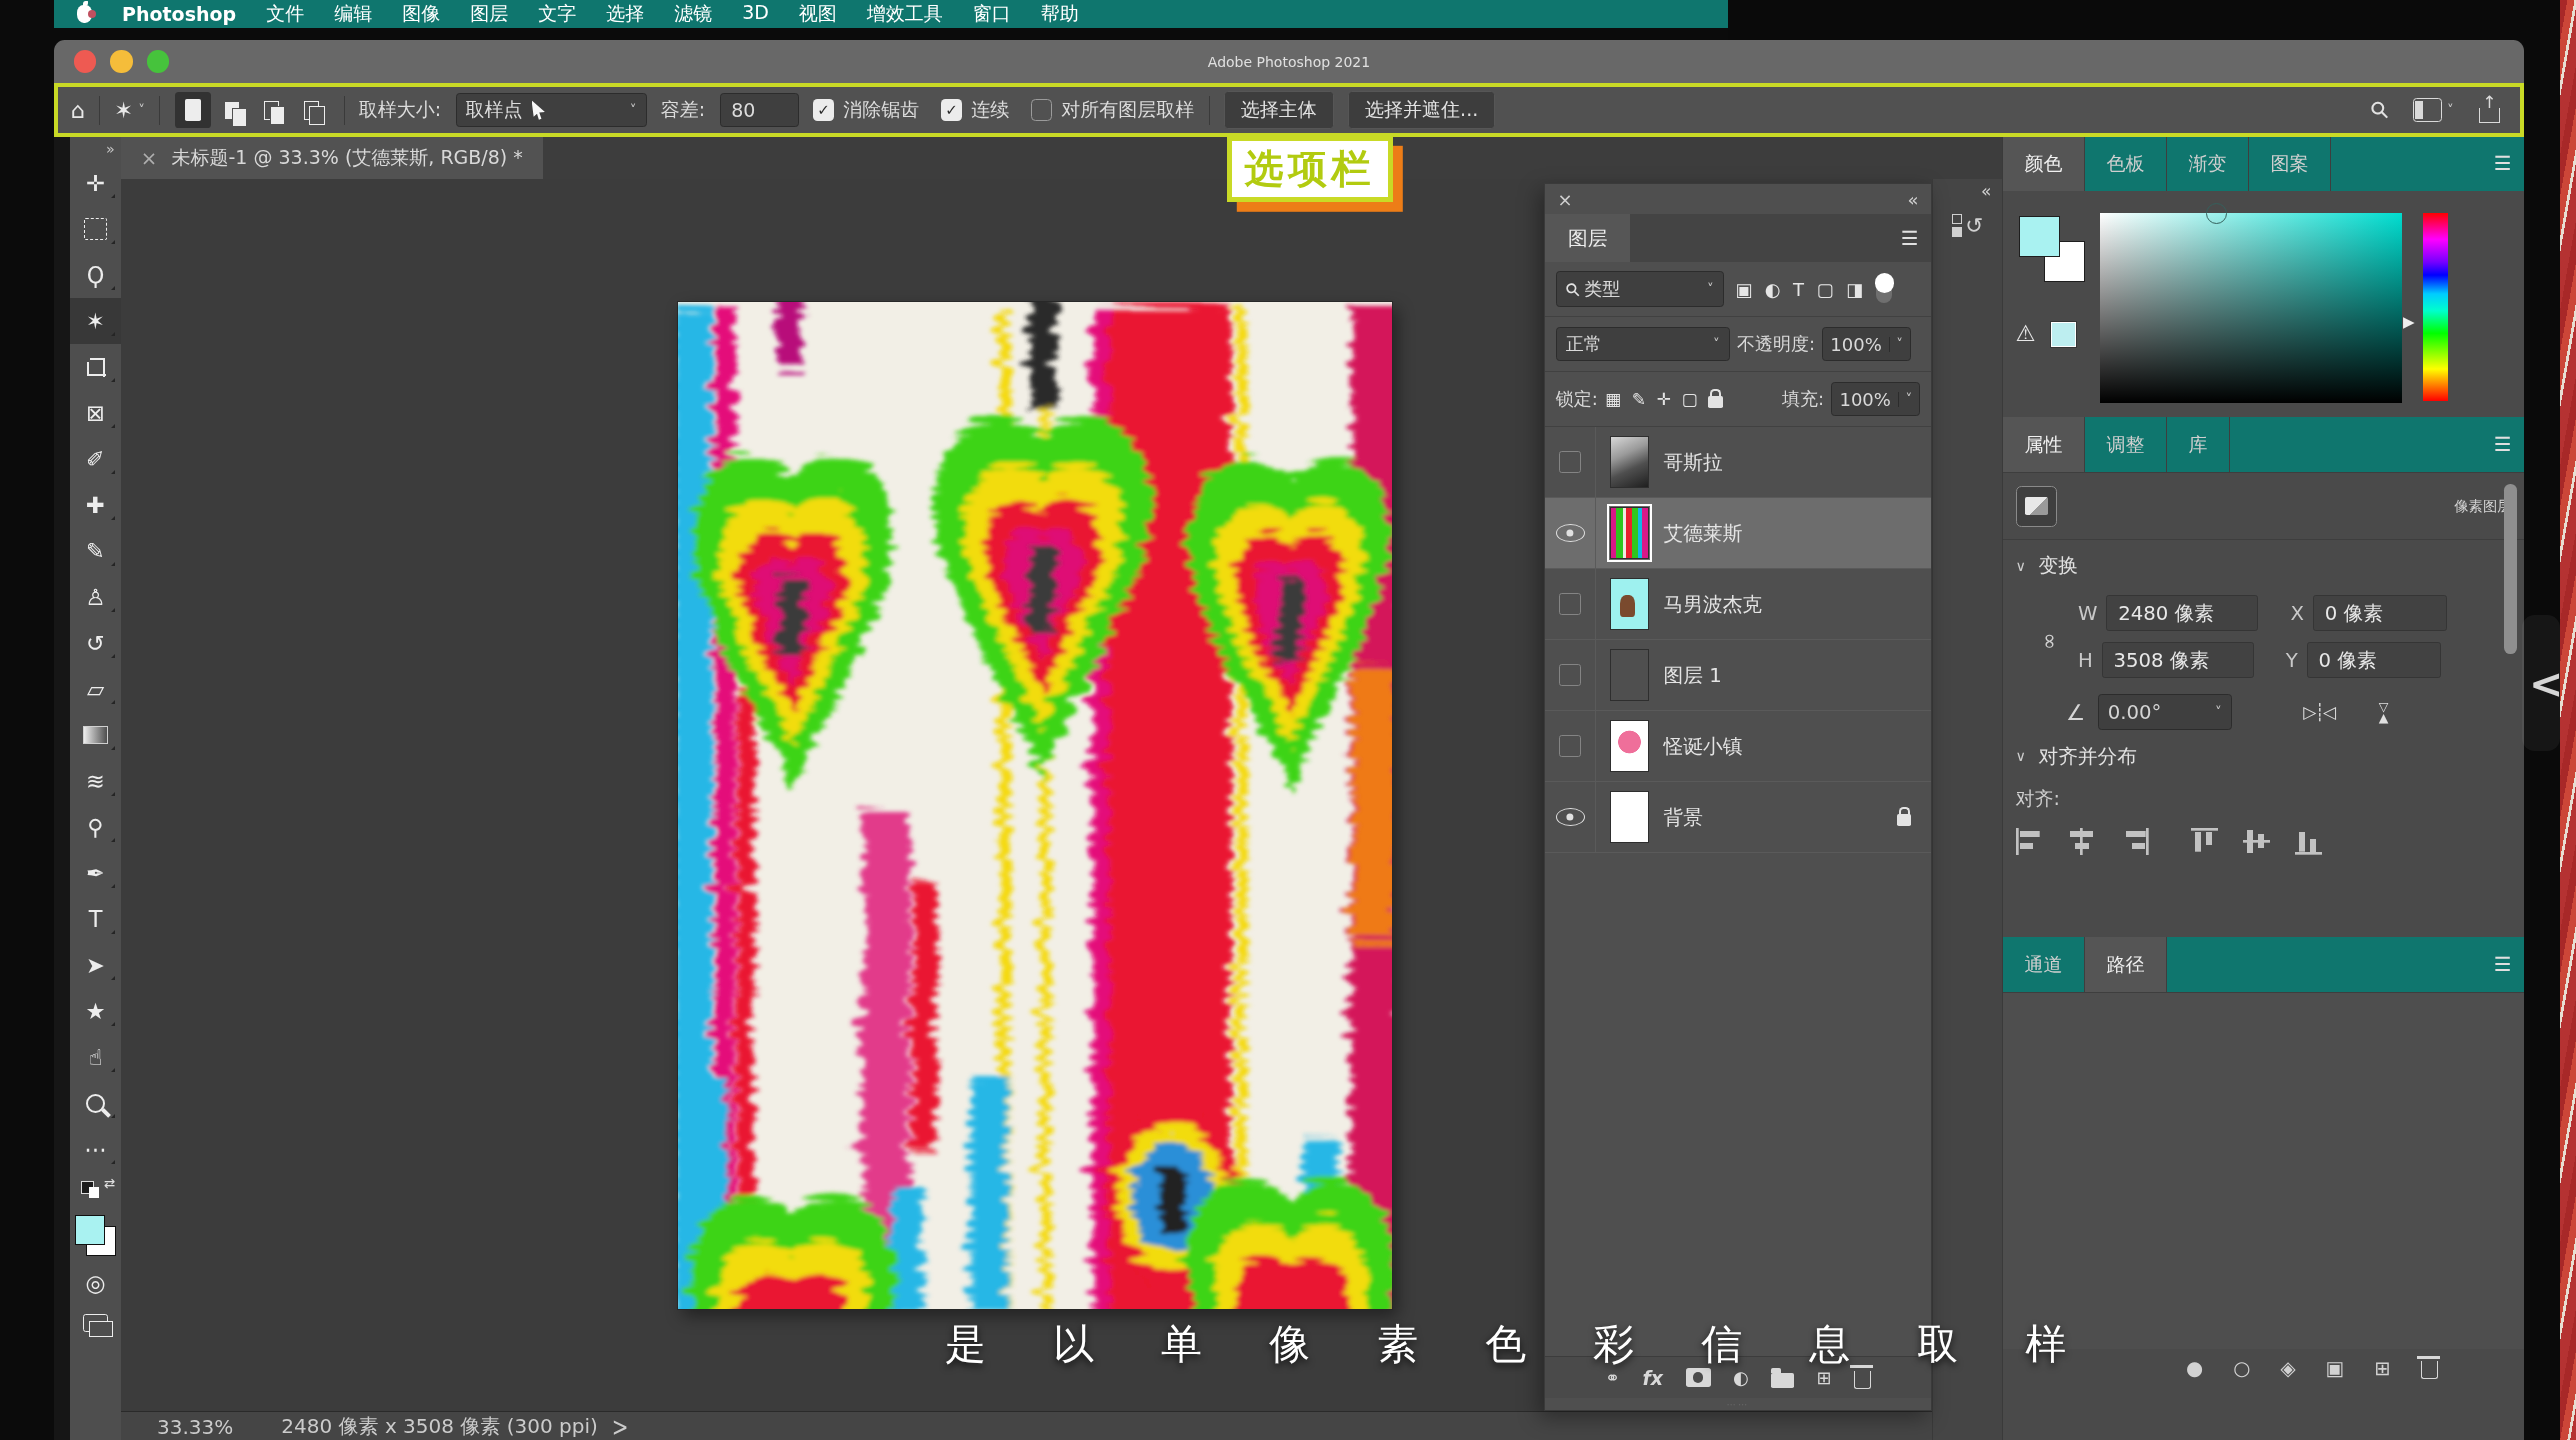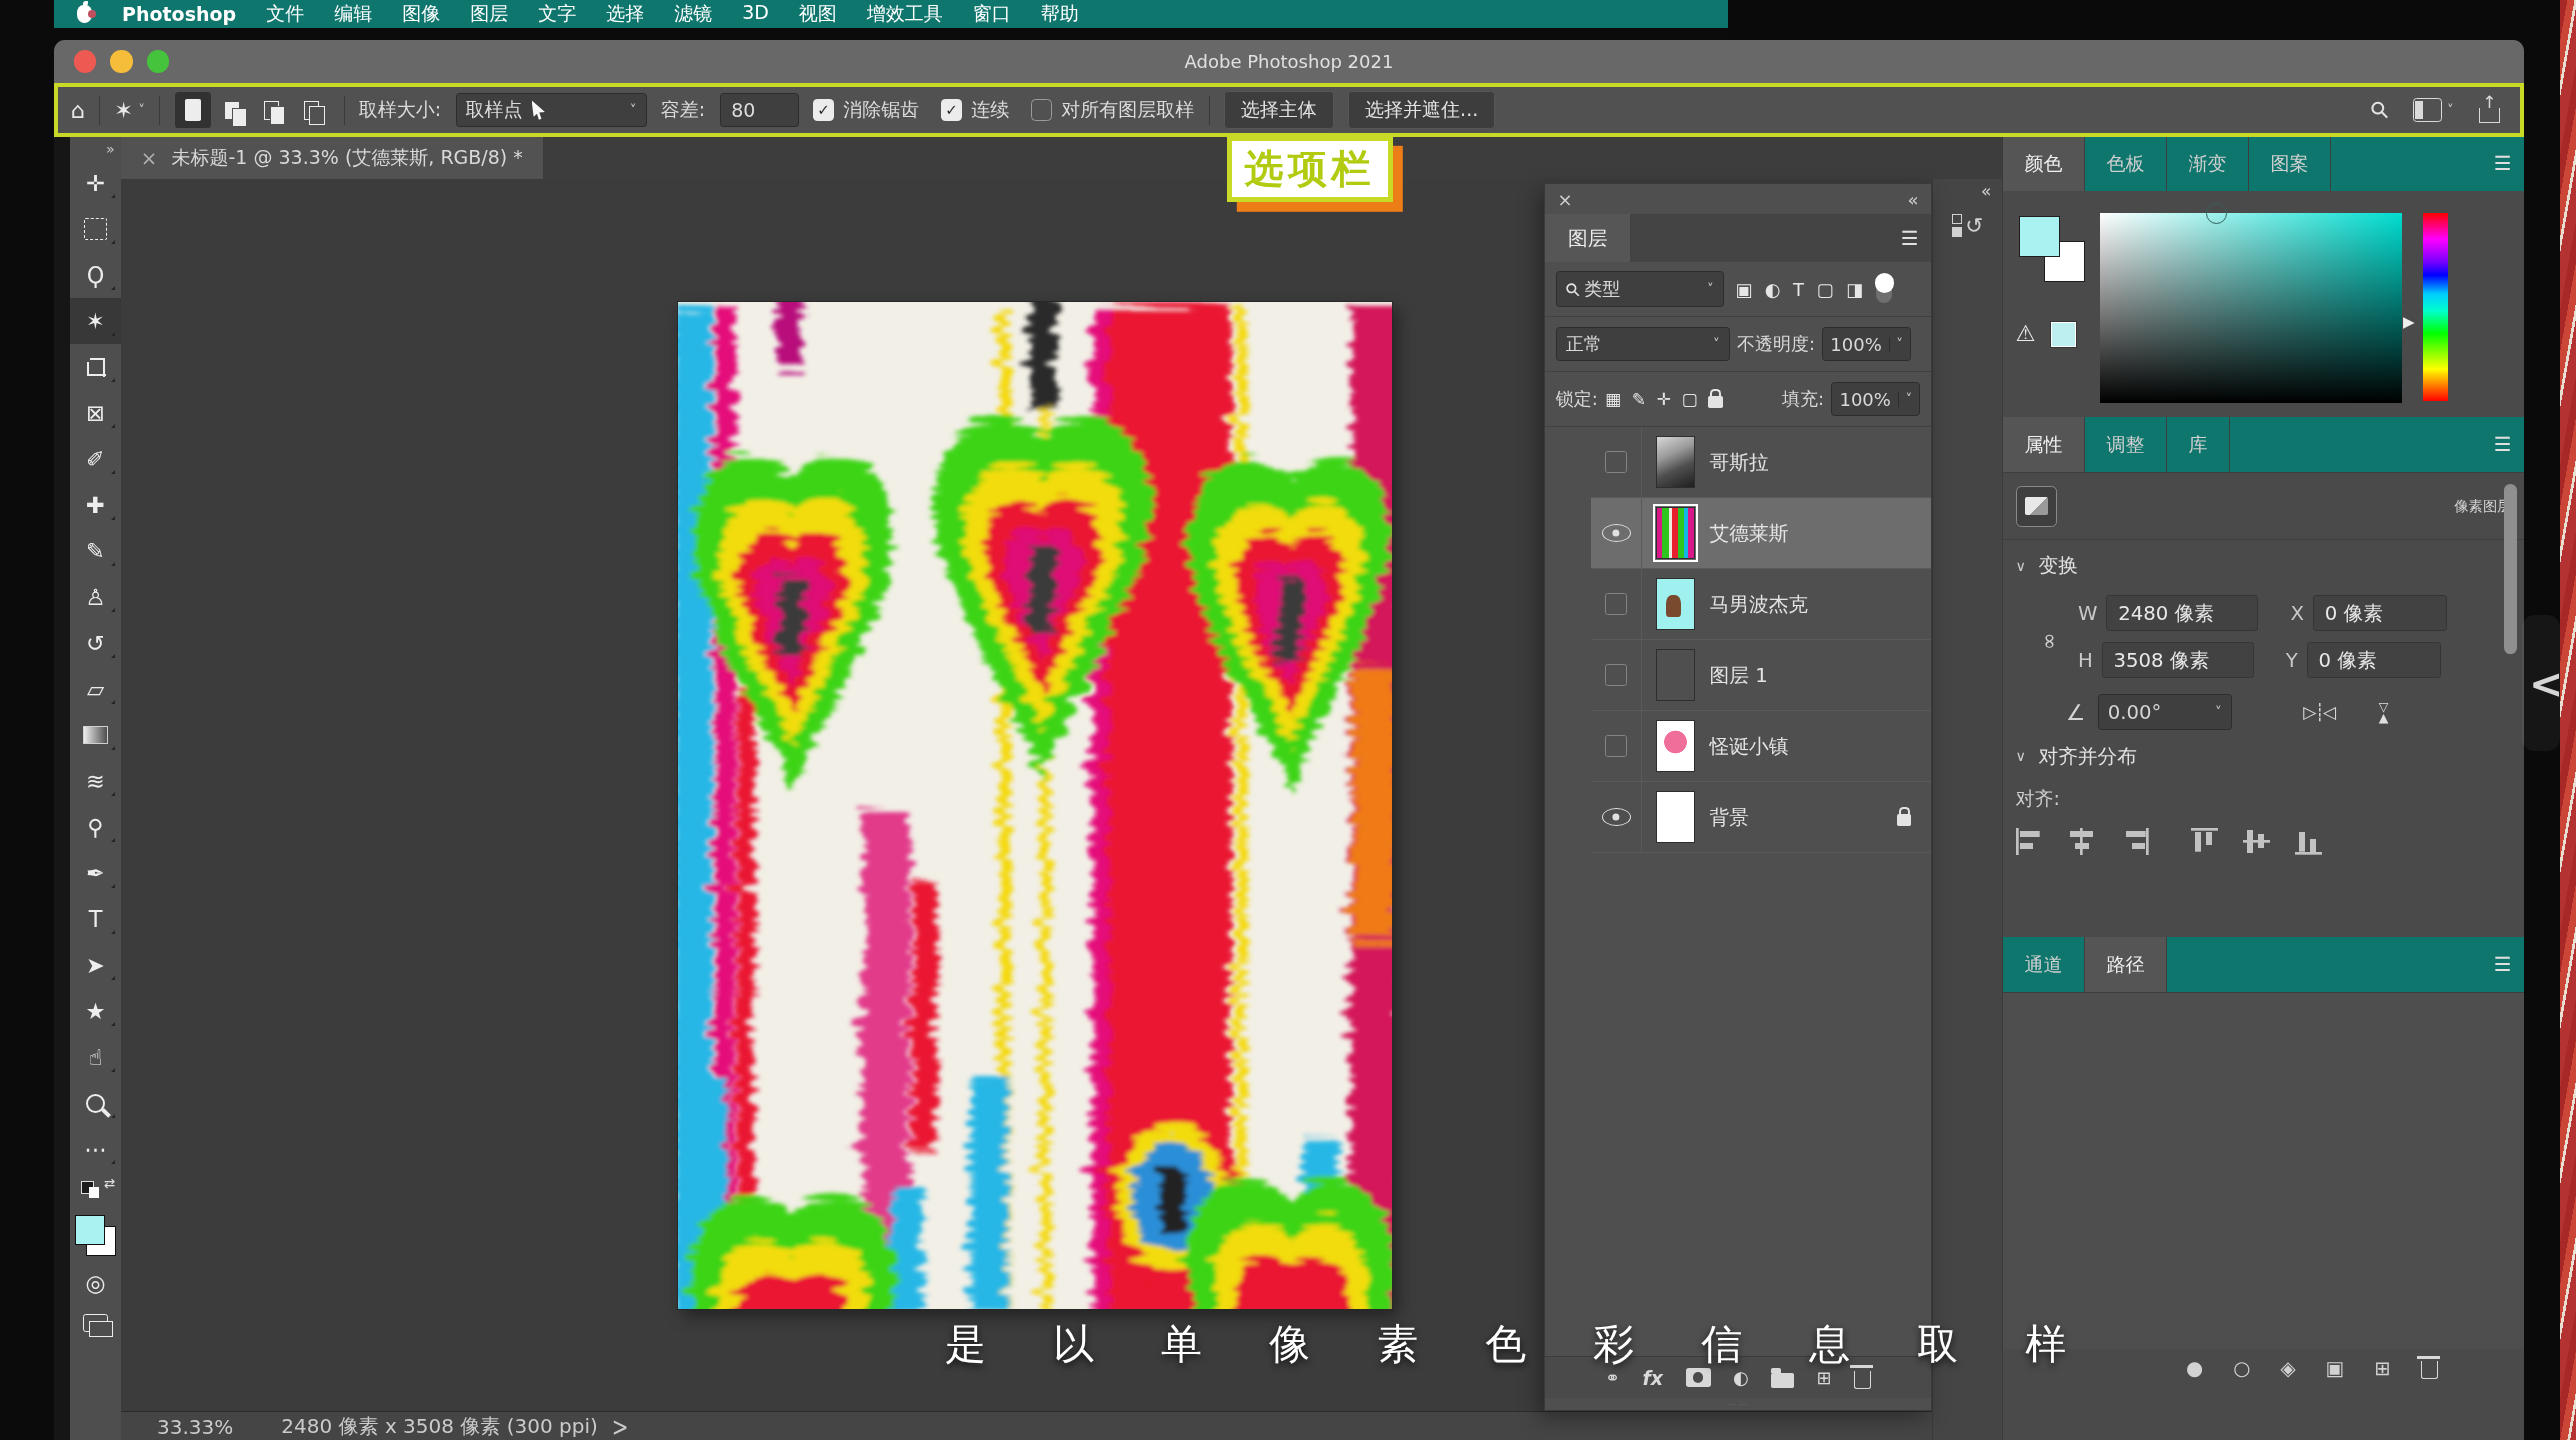--- a/index.html
+++ b/index.html
@@ -15,21 +15,21 @@
   .app-name{font-weight:bold;}
   .menu-item{white-space:nowrap;}
   .top-right-black{position:absolute;left:1728px;top:0;width:848px;height:40px;background:#0a0a0a;}
 
   
   .titlebar{position:absolute;left:54px;top:40px;width:2470px;height:43px;background:#686868;
             border-radius:10.7px 10.7px 0 0;display:flex;align-items:center;}
   .lights{display:flex;gap:14.3px;margin-left:19.7px;z-index:2;}
   .light{width:22.4px;height:22.4px;border-radius:50%;}
   .light.red{background:#ee5a52;}.light.yellow{background:#f5bd3a;}.light.green{background:#46c33c;}
-  .win-title{position:absolute;left:0;right:0;text-align:center;color:#e0e0e0;font-size:18px;}
+  .win-title{position:absolute;left:0;right:0;text-align:center;color:#e0e0e0;font-size:14px;}
 
   
   .optionsbar{position:absolute;left:54px;top:83px;width:2470px;height:54px;background:#515151;
               border:4.5px solid #c9da26;box-sizing:border-box;display:flex;align-items:center;
               gap:14.3px;padding:0 12.5px;color:#dcdcdc;font-size:19px;z-index:10;}
   .vdiv{width:0.9px;height:29px;background:#3a3a3a;flex:0 0 auto;}
   .opt-ic{font-size:22.4px;color:#e8e8e8;}
   .opt-wand{display:flex;align-items:center;gap:5.4px;}
   .chev{color:#c9c9c9;font-size:13.4px;}
   .mode-group{display:flex;gap:3.6px;align-items:center;}
@@ -129,21 +129,21 @@
   .pill{width:16px;height:27px;background:#6f6f6f;border-radius:8px;position:relative;margin-left:1.8px;}
   .pill::before{content:'';position:absolute;top:-2.7px;left:-1.8px;width:19.7px;height:19.7px;border-radius:50%;background:#fff;}
   .lp-row{height:54px;display:flex;align-items:center;gap:7.2px;padding:0 10.7px;border-bottom:0.9px solid #414141;font-size:18px;}
   .dd.blend{width:174px;}
   .valbox{height:34px;background:#3f3f3f;border:0.9px solid #2c2c2c;border-radius:3.6px;display:flex;
           align-items:center;padding:0 7.2px;gap:7.2px;box-sizing:border-box;}
   .valbox .chev{border-left:0.9px solid #2c2c2c;padding-left:6.3px;}
   .lock-icons{display:flex;gap:10.7px;font-size:17px;color:#e3e3e3;align-items:center;}
   .padlock{width:14.3px;height:11.6px;background:#e3e3e3;border-radius:1.8px;position:relative;margin-top:6.3px;display:inline-block;}
   .padlock::before{content:'';position:absolute;left:1.8px;top:-7.2px;width:7.2px;height:6.3px;border:2.2px solid #e3e3e3;border-bottom:none;border-radius:4.5px 4.5px 0 0;}
-  .layer-row{height:70px;display:flex;align-items:center;border-bottom:0.9px solid #5a5a5a;margin-left:46px;}
+  .layer-row{height:70px;display:flex;align-items:center;border-bottom:0.9px solid #5a5a5a;}
   .layer-row.selected{background:#6d6d6d;}
   .eye-cell{width:50px;height:100%;display:flex;align-items:center;justify-content:center;border-right:0.9px solid #5a5a5a;flex:0 0 auto;}
   .eye{width:27px;height:16px;border:1.8px solid #e0e0e0;border-radius:50%;position:relative;}
   .eye::after{content:'';position:absolute;left:50%;top:50%;transform:translate(-50%,-50%);width:7.2px;height:7.2px;border-radius:50%;background:#e0e0e0;}
   .eyebox{width:19.7px;height:19.7px;border:1.8px solid #848484;border-radius:2.7px;}
   .thumb{width:39px;height:52px;margin:0 14.3px;border:0.9px solid #2e2e2e;box-sizing:border-box;flex:0 0 auto;}
   .layer-row.selected .thumb{outline:2.7px solid #fff;outline-offset:1.8px;}
   .layer-name{font-size:19.7px;color:#e4e4e4;white-space:nowrap;}
   .row-lock{margin-left:auto;margin-right:19.7px;}
   .th-godzilla{background:linear-gradient(155deg,#d8d8d8 0%,#9a9a9a 35%,#4f4f4f 62%,#1f1f1f 100%);}

